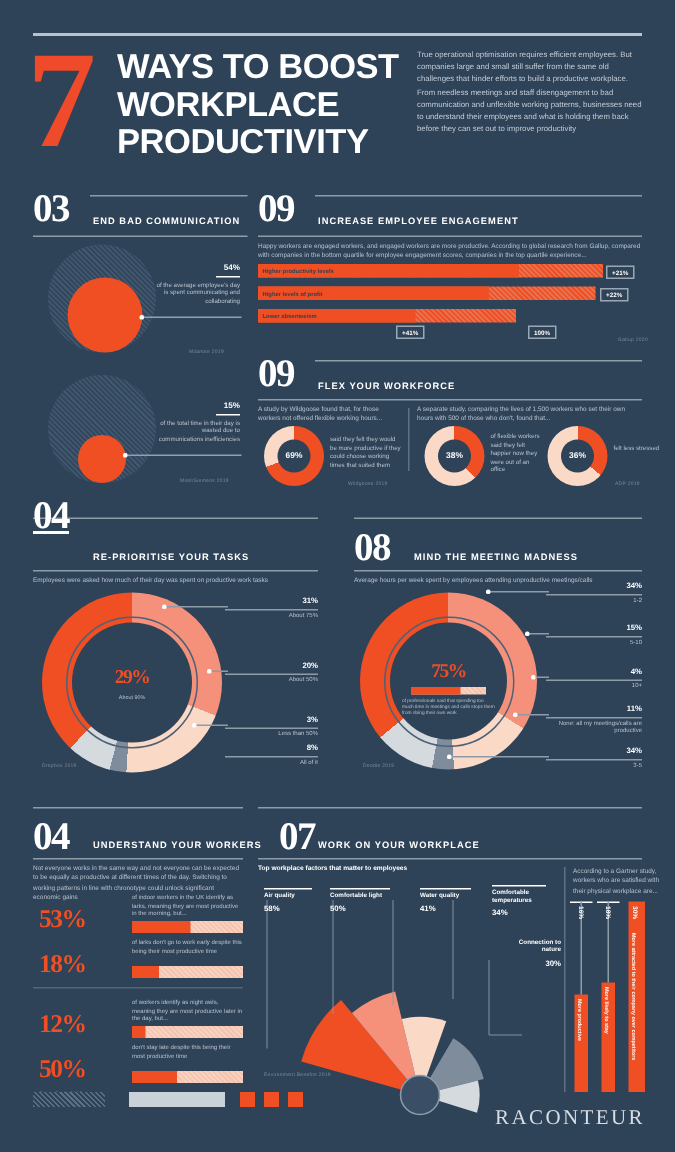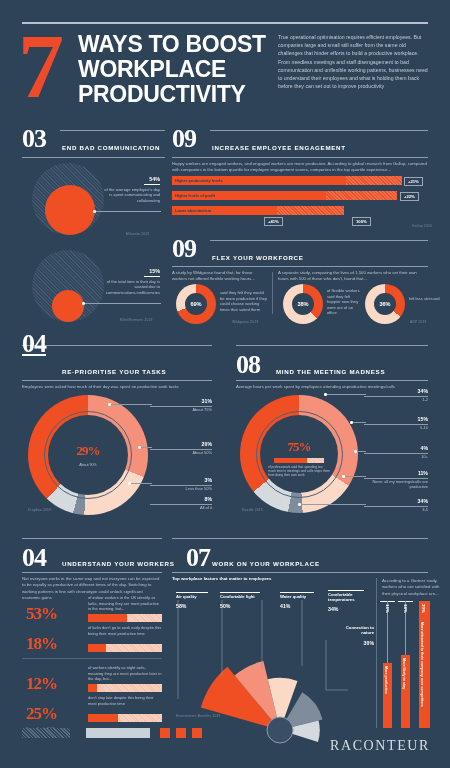--- a/index.html
+++ b/index.html
@@ -334,21 +334,21 @@
     <div class="mini-bar-bg" style="left:88px;top:644px;width:74px;"></div>
     <div class="mini-bar-fill" style="left:88px;top:644px;width:18px;"></div>
 
     <div class="hr-thin" style="left:22px;top:658px;width:140px;"></div>
 
     <div class="big-red" style="left:26px;top:665px;"><span id="r63v">12</span><span id="r63u">%</span></div>
     <div class="row-cap" style="left:88px;top:665px;width:74px;">of workers identify as night owls, meaning they are most productive later in the day, but...</div>
     <div class="mini-bar-bg" style="left:88px;top:684px;width:74px;"></div>
     <div class="mini-bar-fill" style="left:88px;top:684px;width:9px;"></div>
 
-    <div class="big-red" style="left:26px;top:695px;"><span id="r64v">25</span><span id="r64u">%</span></div>
+    <div class="big-red" style="left:26px;top:695px;"><span id="r64v">50</span><span id="r64u">%</span></div>
     <div class="row-cap" style="left:88px;top:695px;width:74px;">don't stay late despite this being their most productive time</div>
     <div class="mini-bar-bg" style="left:88px;top:714px;width:74px;"></div>
     <div class="mini-bar-fill" style="left:88px;top:714px;width:30px;"></div>
 
     <div class="src" style="left:26px;top:727px;">Sleep Cycle 2019</div>
   </div>
 
   <div>
     <div class="sec-rule" style="left:172px;top:538px;width:256px;"></div>
     <div class="sec-num" style="left:186px;top:545px;">07</div>

